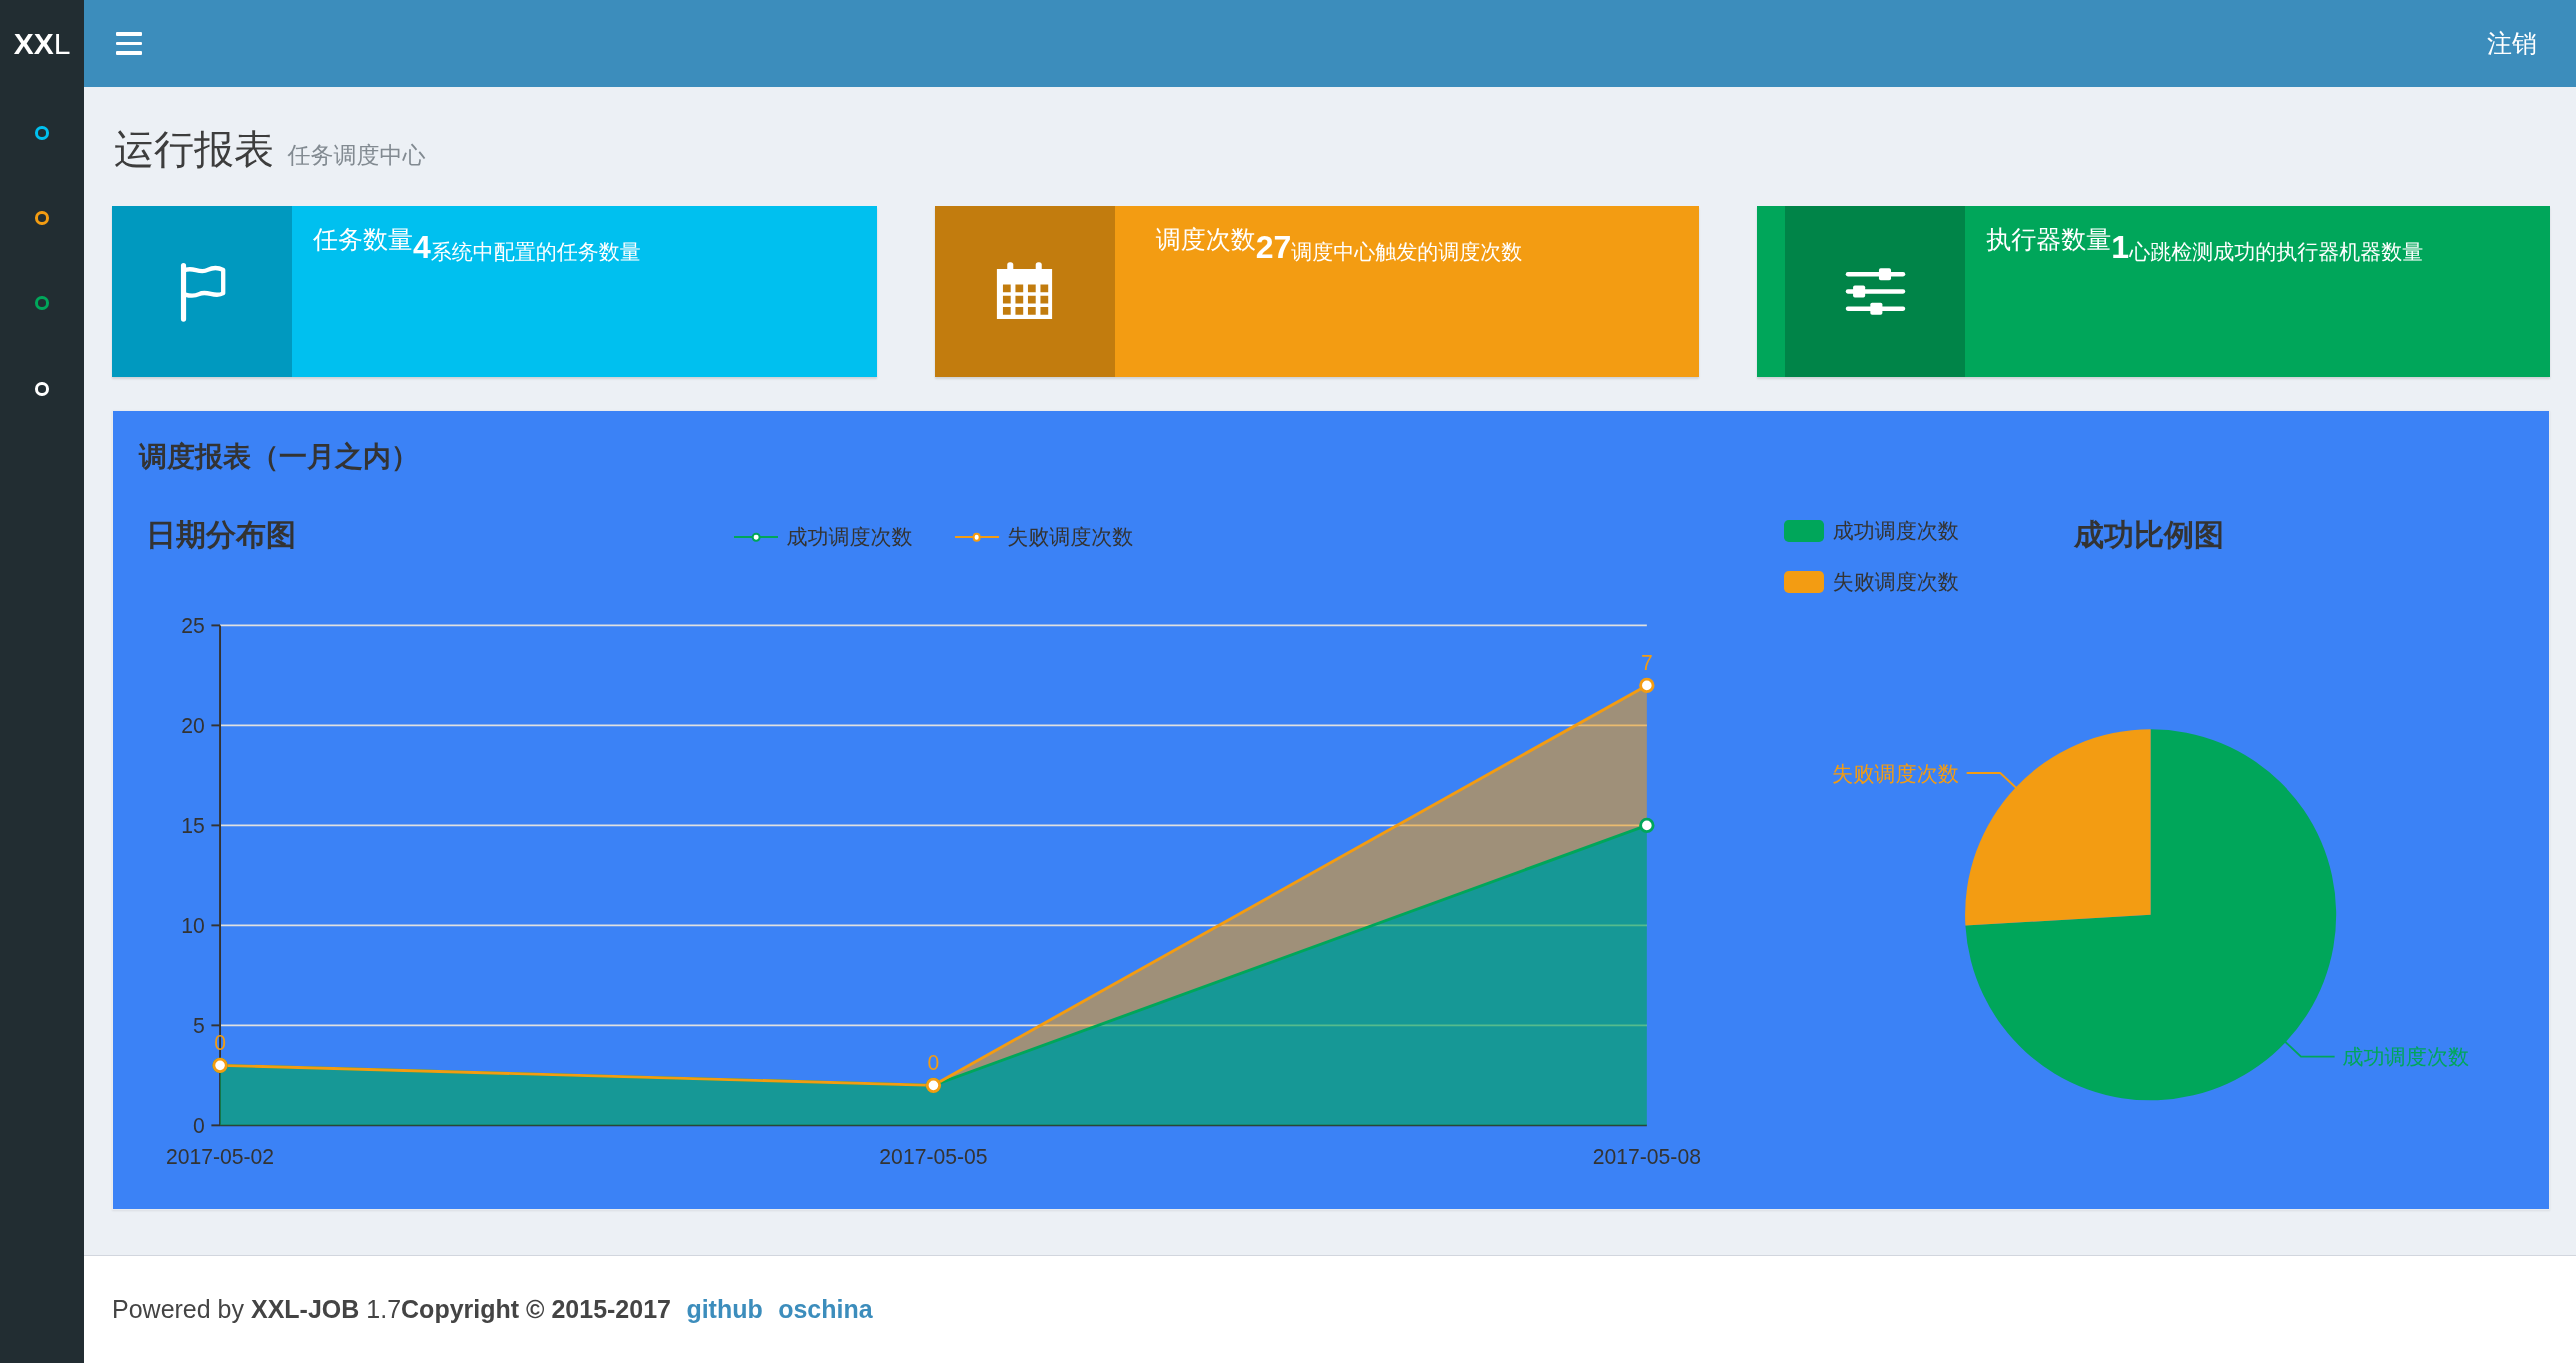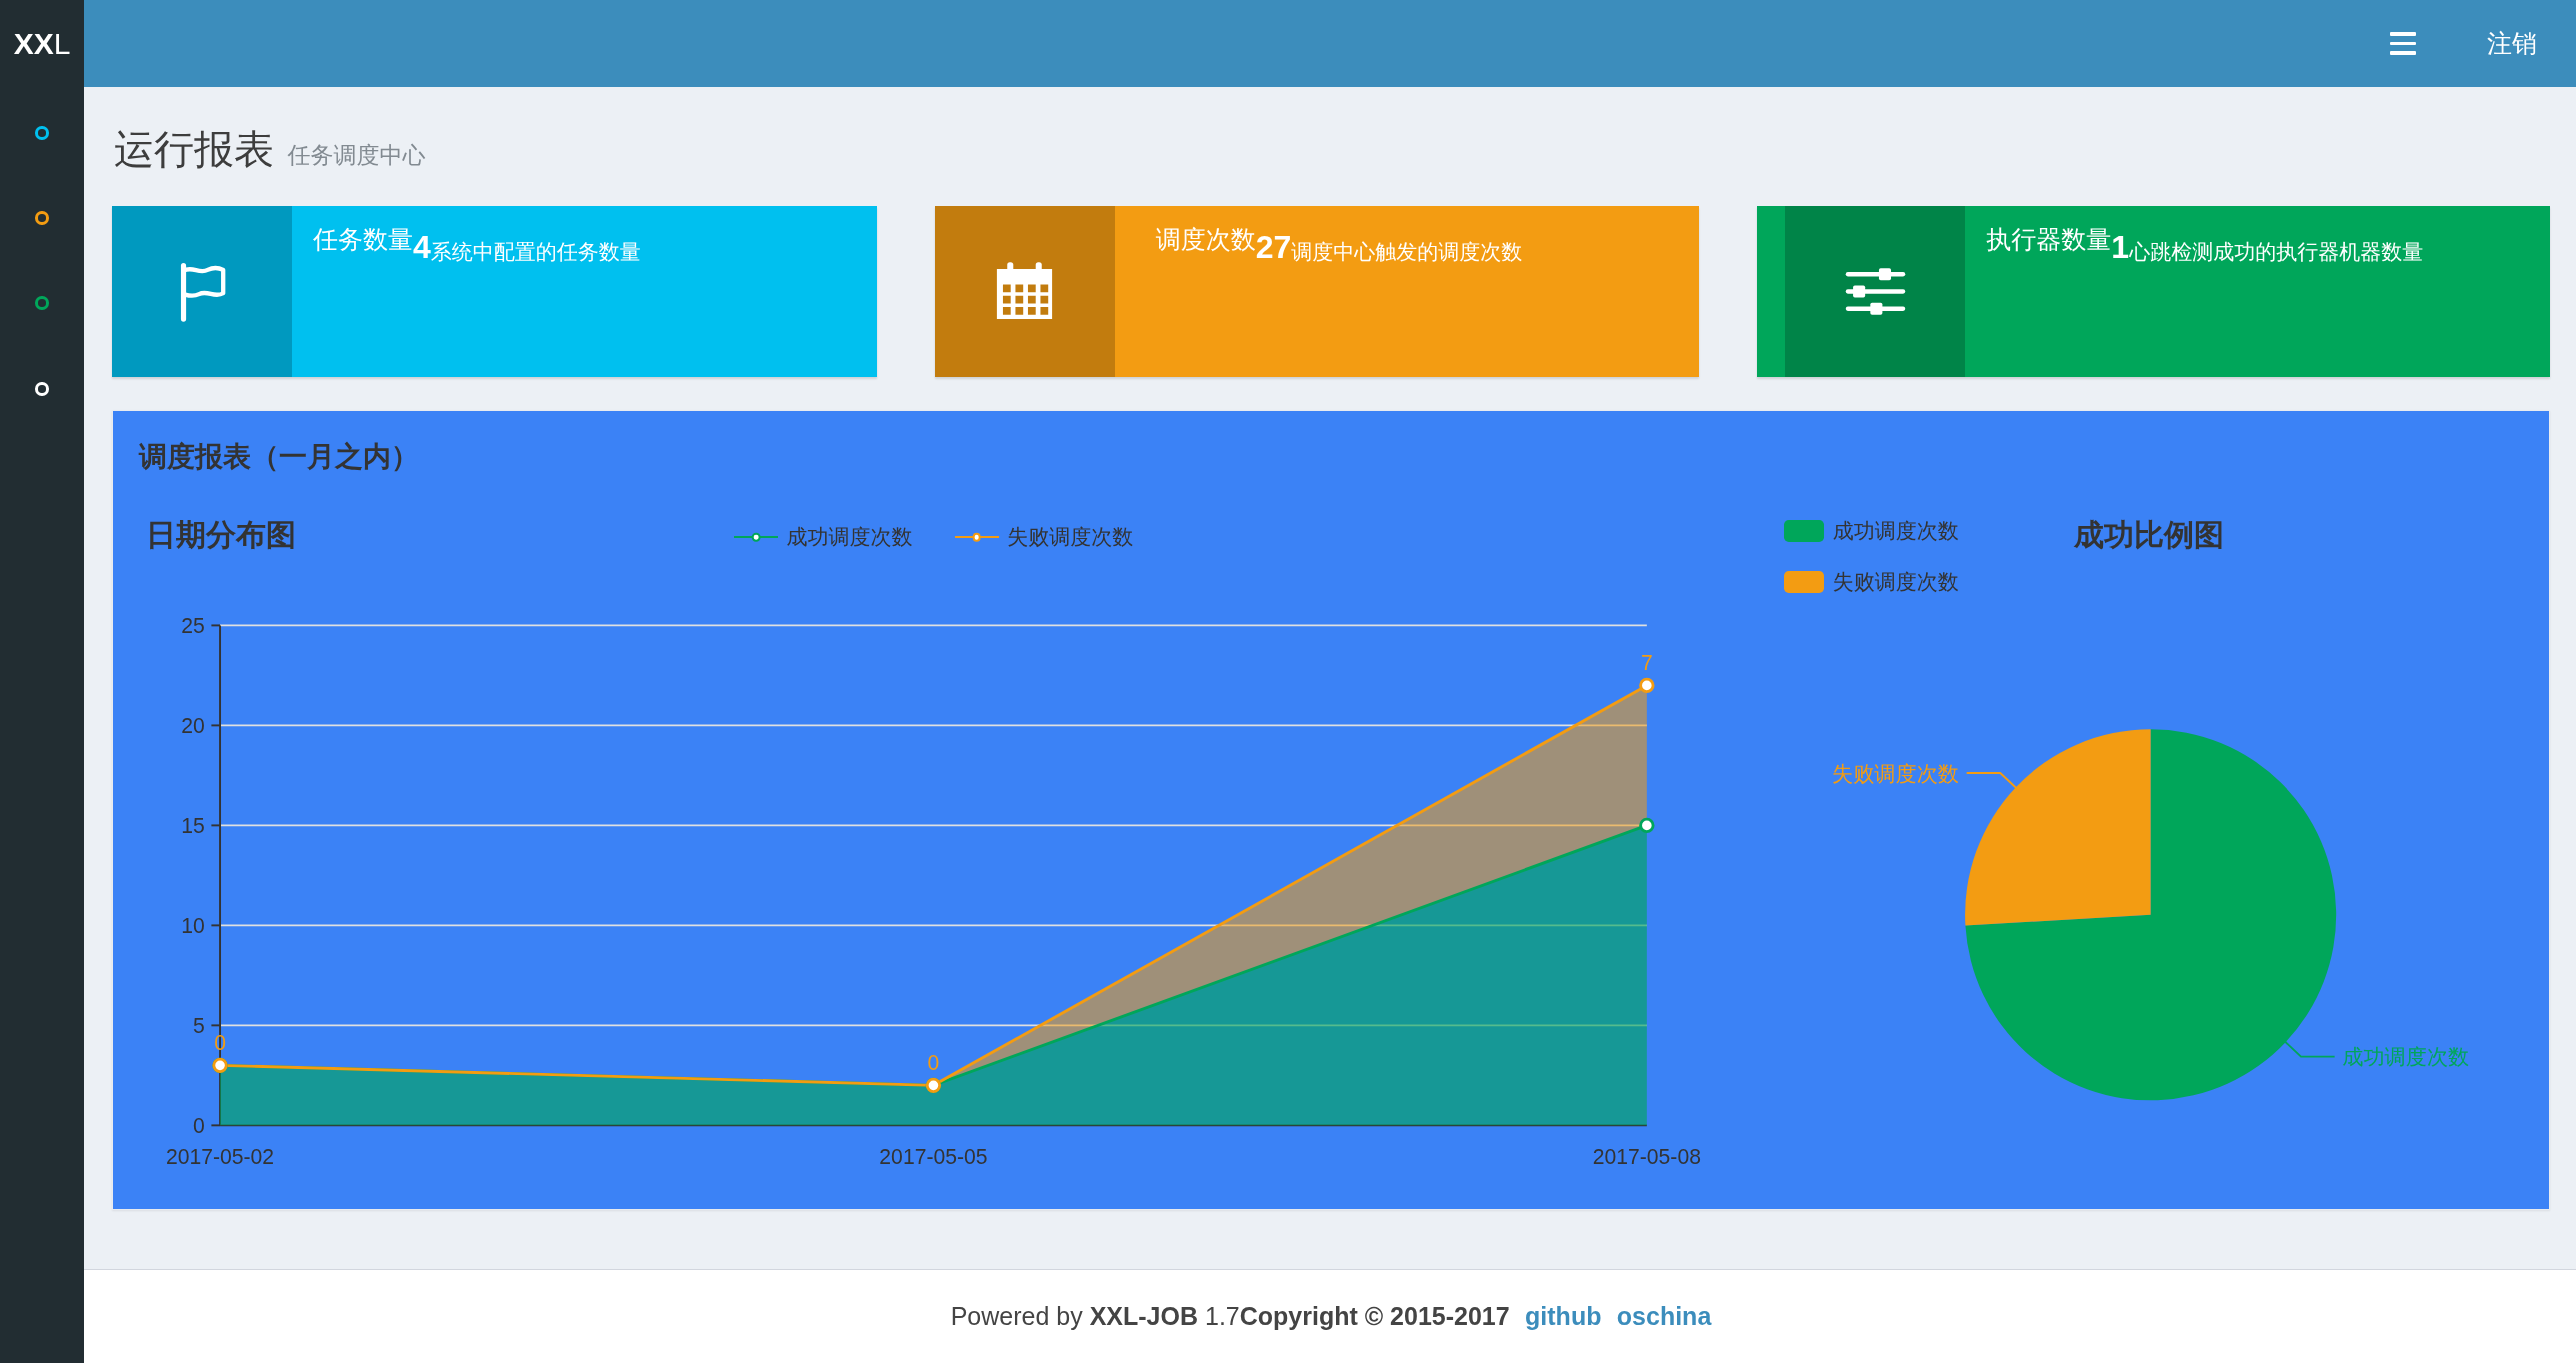--- a/index.html
+++ b/index.html
@@ -5,21 +5,21 @@
   *{box-sizing:border-box;margin:0;padding:0}
   html,body{width:2576px;height:1363px}
   body{font-family:"Liberation Sans","DejaVu Sans",sans-serif;background:#ecf0f5;overflow:hidden}
   .app{position:relative;width:2576px;height:1363px}
 
   
   .navbar{position:absolute;top:0;left:0;right:0;height:87px;background:#3c8dbc;display:flex;align-items:stretch;z-index:5}
   .logo{width:84px;background:#222d32;color:#fff;display:flex;align-items:center;justify-content:center;font-size:30px;cursor:pointer}
   .logo b{font-weight:700}
   .logo span{font-weight:300}
-  .nav-rest{flex:1;display:flex;align-items:center;justify-content:flex-end}
+  .nav-rest{flex:1;display:flex;align-items:center;justify-content:space-between}
   .hamburger{padding:0 32px;height:100%;display:flex;flex-direction:column;justify-content:center;gap:5.8px;cursor:pointer}
   .hamburger .bar{width:26px;height:3.9px;background:#fff;border-radius:1px}
   .logout{color:#fff;font-size:25px;padding:0 39px;cursor:pointer;line-height:87px}
 
   
   .sidebar{position:absolute;top:87px;left:0;width:84px;bottom:0;background:#222d32}
   .side-item{position:absolute;left:0;width:84px;height:42px;display:flex;align-items:center;justify-content:center;cursor:pointer}
   .side-item:nth-child(1){top:25px}
   .side-item:nth-child(2){top:110px}
   .side-item:nth-child(3){top:195px}
@@ -50,21 +50,21 @@
   .pie-title{left:2036px;top:104px;transform:translateX(-50%)}
   .line-legend{position:absolute;left:105px;top:112px;width:1431px;display:flex;justify-content:center;gap:42px}
   .legend-item{display:flex;align-items:center;gap:8.7px;font-size:21px;color:#333;cursor:pointer}
   .lc-marker{width:44px;height:2.9px;position:relative}
   .lc-dot{position:absolute;left:50%;top:50%;transform:translate(-50%,-50%);width:8.7px;height:8.7px;border:2.9px solid;border-radius:50%;background:#fff}
   .pie-legend{position:absolute;left:1671px;top:106px;display:flex;flex-direction:column;gap:23px}
   .pie-swatch{width:40px;height:22px;border-radius:4.8px}
   #charts-svg{position:absolute;left:0;top:0;width:100%;height:100%}
 
   
-  .footer{position:absolute;left:0;right:0;bottom:0;height:94px;background:#fff;border-top:1px solid #d2d6de;display:flex;align-items:center;justify-content:center;padding:0 26px 0 28px;font-size:25px;color:#444}
+  .footer{position:absolute;left:0;right:0;bottom:0;height:108px;background:#fff;border-top:1px solid #d2d6de;display:flex;align-items:center;justify-content:flex-start;padding:0 26px 0 28px;font-size:25px;color:#444}
   .fleft b{font-weight:700}
   .fright{display:flex;gap:15.4px;align-items:center;font-weight:700;color:#444}
   .flink{color:#3c8dbc;font-weight:700;cursor:pointer;text-decoration:none}
 </style>
 </head>
 <body>
 
 <div class="app">
 
   <header class="navbar">

